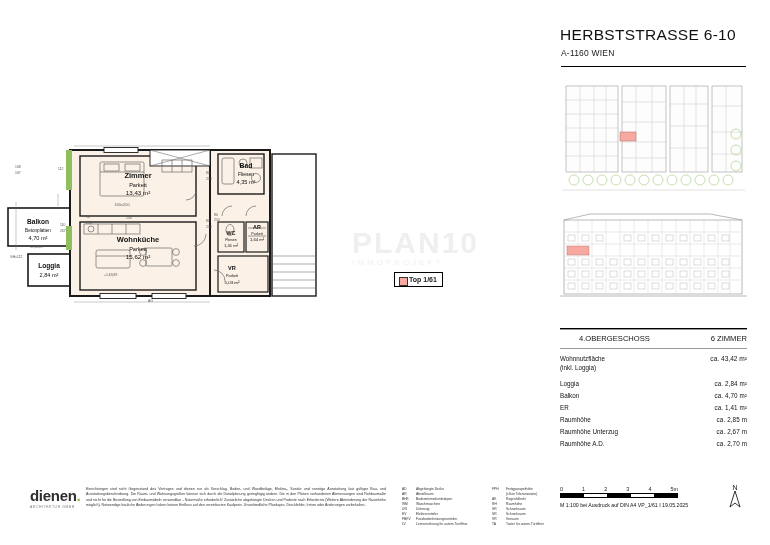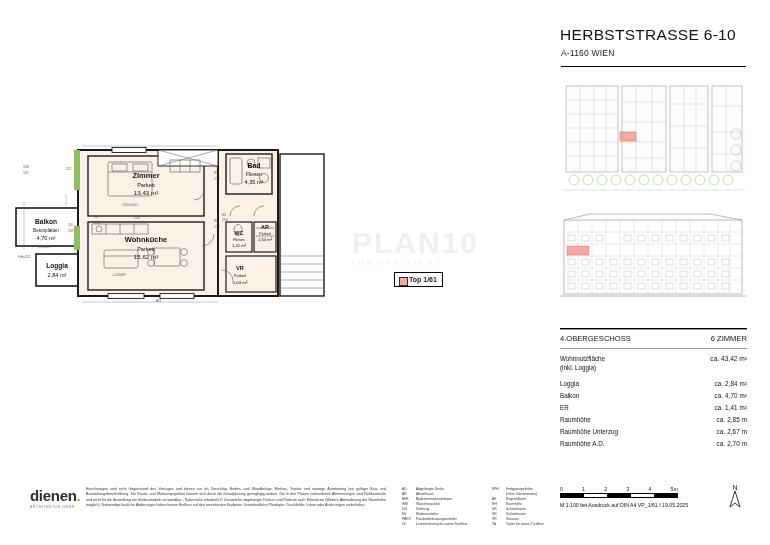--- a/index.html
+++ b/index.html
@@ -91,20 +91,21 @@
     font-weight: bold;
     padding: 4px 0 4px 0;
   }
   .row-floor {
     display: flex;
     justify-content: space-between;
     align-items: baseline;
     font-size: 7.6px;
     padding: 4px 0 5px 0;
     color: #111;
+    margin-left: 19px;
   }
   .row-area {
     display: flex;
     justify-content: space-between;
     align-items: flex-start;
     padding: 5px 0 6px 0;
     font-size: 6.3px;
     line-height: 1.45;
   }
   .row-area .lbl { color: #111; }
@@ -152,21 +153,21 @@
     left: 718px;
     top: 484px;
     width: 34px;
     text-align: center;
     font-size: 7px;
   }
 
   
   .plan {
     position: absolute;
-    left: 8px;
+    left: 0;
     top: 130px;
     width: 400px;
     height: 200px;
   }
   .plan svg { display: block; }
 
   .watermark {
     position: absolute;
     left: 352px;
     top: 226px;

